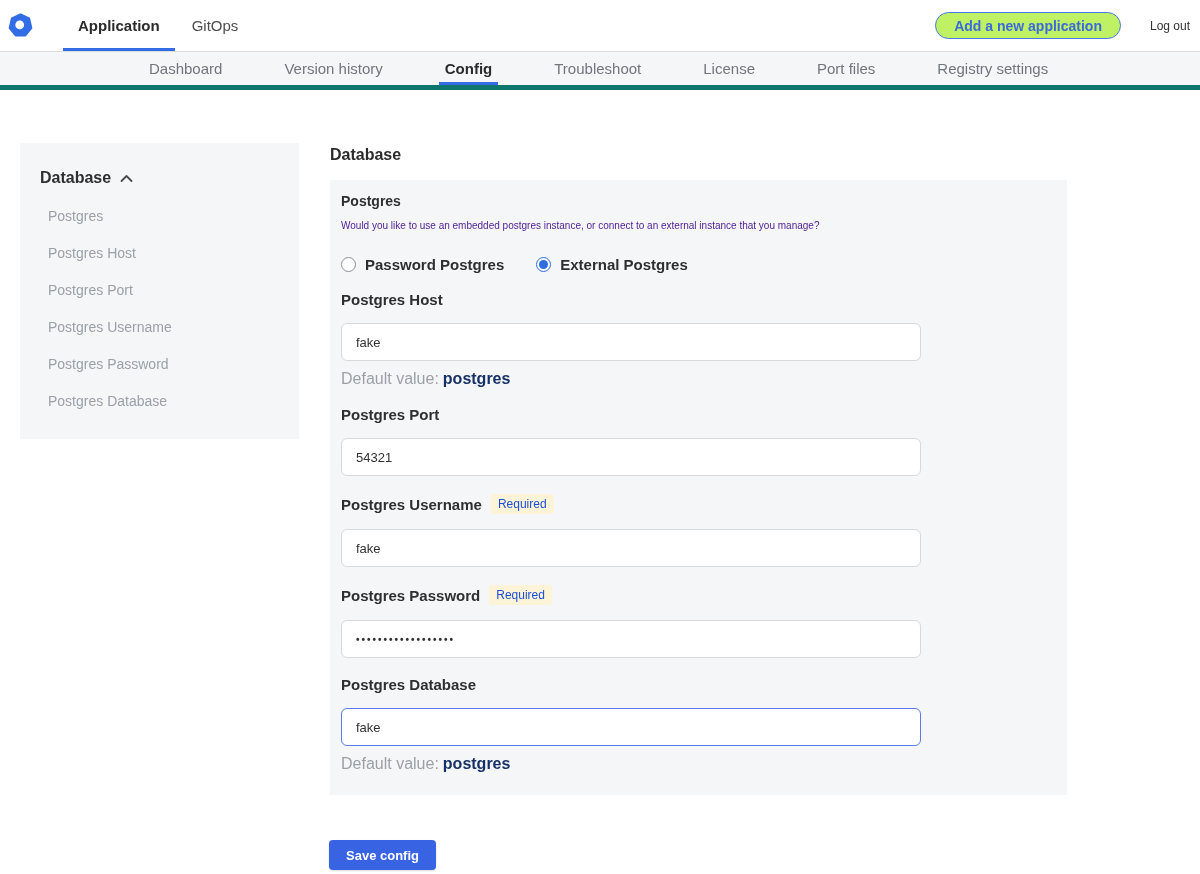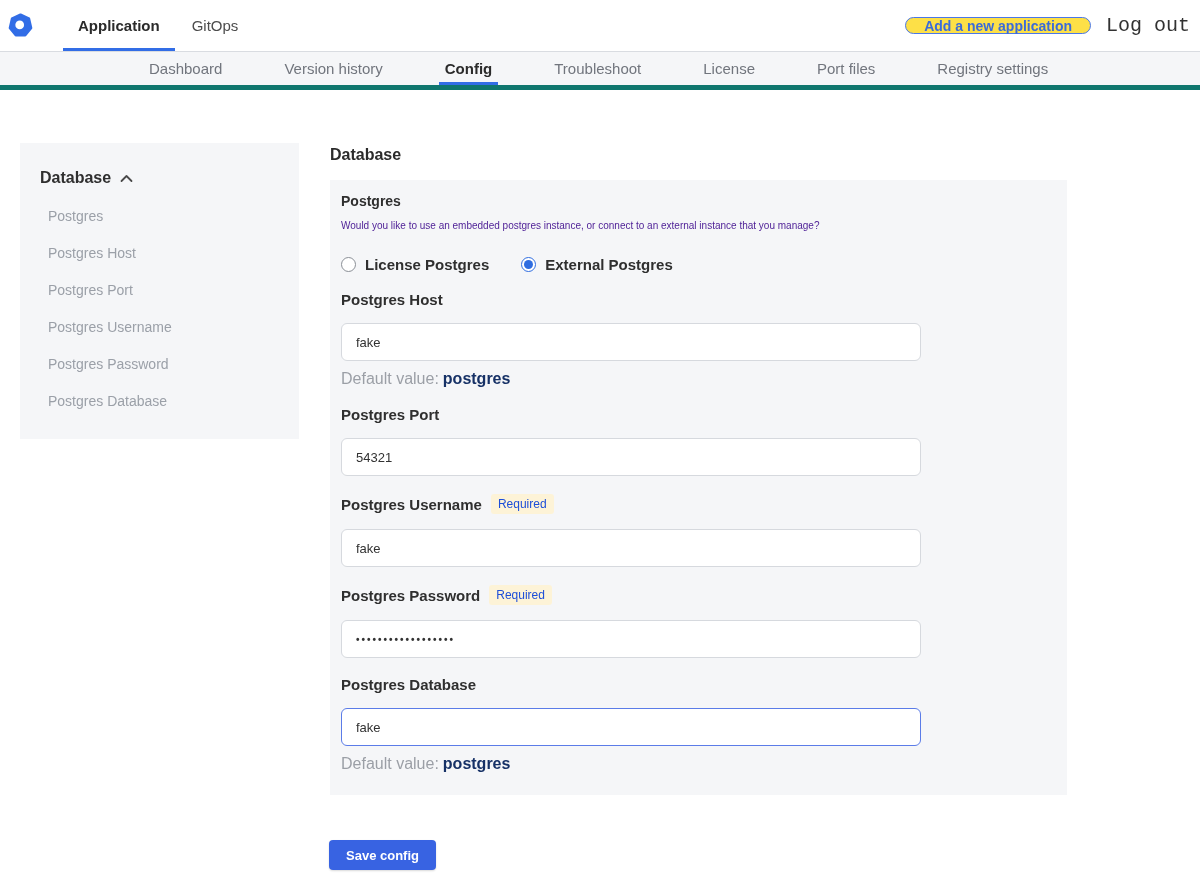--- a/index.html
+++ b/index.html
@@ -25,26 +25,26 @@
   .top-tab {
     display:flex; align-items:center;
     padding:3px 15px 0 15px;
     font-size:15px; color:#4c4c4c;
     border-bottom:3px solid transparent;
     cursor:pointer; margin-right:2px;text-align:center;
   }
   .top-tab.active { color:#2b2b2b; font-weight:bold; border-bottom-color:#326de6; }
   .top-right { margin-left:auto; display:flex; align-items:center; padding-right:10px; }
   .add-app-btn {
-    border:1px solid #4a77e8; color:#3b6bd9; background:#fde047;
-    border-radius:17px; height:17px; padding:0 18px;
+    border:1px solid #4a77e8; color:#3b6bd9; background:#bef264;
+    border-radius:17px; height:27px; padding:0 18px;
     font-size:14px; font-weight:bold; font-family:inherit;
     display:flex; align-items:center; cursor:pointer;
   }
-  .logout { margin-left:15px; font-size:20px; color:#323232; cursor:pointer;font-family:Liberation Mono, monospace; }
+  .logout { margin-left:29px; font-size:12px; color:#323232; cursor:pointer; }
 
   
   .subnav {
     height:38px; background:#f5f6f8;
     border-bottom:5px solid #0f766e;
     display:flex; align-items:stretch;
     padding-left:143px; gap:50px;
   }
   .subnav-item {
     display:flex; align-items:center;
@@ -179,21 +179,21 @@
     <h2 class="main-title">Database</h2>
 
     <div class="panel">
 
       <div class="group-label">Postgres</div>
       <div class="group-help">Would you like to use an embedded postgres instance, or connect to an external instance that you manage?</div>
 
       <div class="radio-row">
         <label class="radio-option">
           <span class="radio-circle"></span>
-          <span class="radio-label">License Postgres</span>
+          <span class="radio-label">Password Postgres</span>
         </label>
         <label class="radio-option">
           <span class="radio-circle checked"></span>
           <span class="radio-label">External Postgres</span>
         </label>
       </div>
 
       <div class="field">
         <div class="field-label-row">
           <span class="field-label">Postgres Host</span>

